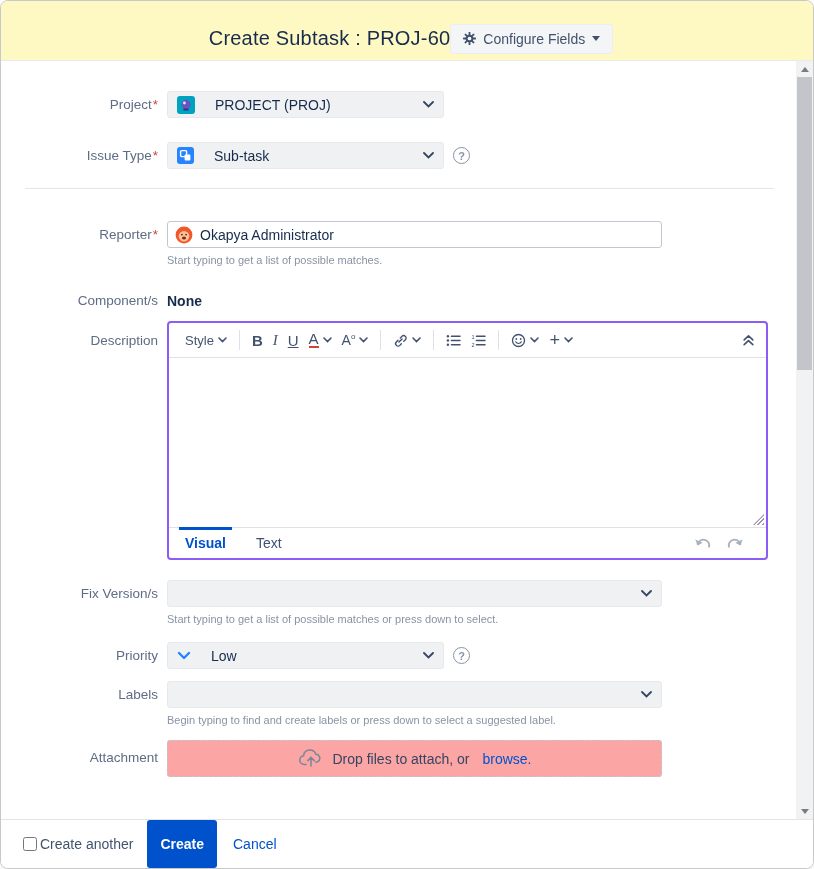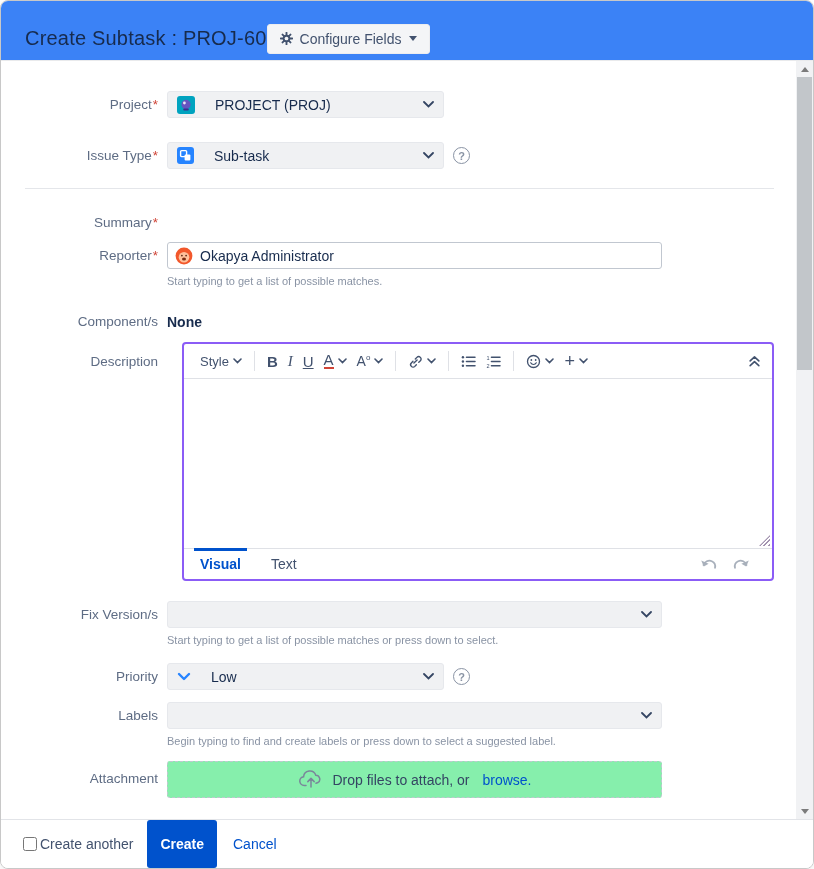--- a/index.html
+++ b/index.html
@@ -6,22 +6,22 @@
   html,body { background:#ffffff; font-family:"Liberation Sans", sans-serif; }
   .dialog {
     width:814px; height:869px; background:#fff;
     border:1px solid #c8c8c8; border-radius:8px; overflow:hidden;
     display:flex; flex-direction:column; position:relative;
     box-shadow:0 2px 6px rgba(0,0,0,.08);
   }
   
   .hdr {
     height:60px; flex:0 0 60px; display:flex; align-items:center;
-    justify-content:flex-start; padding:16px 16px 0 24px;
-    border-bottom:1px solid #e9eaec; background:#3b82f6;
+    justify-content:center; padding:16px 16px 0 24px;
+    border-bottom:1px solid #e9eaec; background:#fef9c3;
   }
   .hdr-title { font-size:20px; color:#172b4d; letter-spacing:.2px; }
   .cfg-btn {
     display:inline-flex; align-items:center; gap:7px;
     background:#f4f5f7; border:1px solid #ededef; border-radius:3px;
     height:30px; padding:0 12px; font-size:14px; color:#42526e; cursor:pointer;
   }
   .caret-down {
     width:0; height:0; border-left:4px solid transparent;
     border-right:4px solid transparent; border-top:5px solid #42526e;
@@ -89,21 +89,21 @@
     font-size:14px; color:#42526e; cursor:pointer; position:relative;
   }
   .tab.active { color:#0052cc; font-weight:bold; }
   .tab.active::before { content:""; position:absolute; top:-1px; left:-4px; right:-4px; height:3px; background:#0052cc; }
   .undo-redo { margin-left:auto; display:flex; align-items:center; gap:14px; padding-right:22px; }
   .ur-btn { cursor:pointer; display:flex; opacity:.85; }
   
   .dropzone {
     width:495px; height:37px; border:1.5px dashed #c1c7d0; border-radius:3px;
     display:flex; align-items:center; justify-content:center; gap:9px;
-    font-size:14px; color:#344563; background:#86efac;
+    font-size:14px; color:#344563; background:#fca5a5;
   }
   .browse-link { color:#0052cc; cursor:pointer; margin-left:4px; }
   
   .sbar { position:absolute; top:0; right:0; bottom:0; width:17px; background:#f1f2f4; }
   .sb-arrow { position:absolute; left:0; width:17px; height:16px; display:flex; align-items:center; justify-content:center; cursor:pointer; }
   .sb-up { top:0; }
   .sb-down { bottom:0; }
   .tri-up { width:0;height:0;border-left:4px solid transparent;border-right:4px solid transparent;border-bottom:5px solid #7b7b7b; }
   .tri-down { width:0;height:0;border-left:4px solid transparent;border-right:4px solid transparent;border-top:5px solid #7b7b7b; }
   .sb-thumb { position:absolute; left:1px; width:15px; top:16px; height:293px; background:#c2c6ca; cursor:grab; }
@@ -184,21 +184,20 @@
               <path d="M1 1 L5.5 5.5 L10 1" fill="none" stroke="#344563" stroke-width="1.8" stroke-linecap="round"></path>
             </svg>
         </span>
       </div>
       <span class="qmark">?</span>
     </div>
 
     <hr class="hr-sep">
 
     <div class="row" style="margin-bottom:12px;">
-      <div class="lbl"><span>Summary</span><span class="req">*</span></div>
     </div>
 
     <div class="row" style="margin-bottom:21px;">
       <div class="lbl"><span>Reporter</span><span class="req">*</span></div>
       <div>
         <div class="input-like">
           <span>
             <svg width="18" height="18" viewBox="0 0 18 18">
               <circle cx="9" cy="9" r="8.4" fill="#f2572b"></circle>
               <circle cx="9" cy="10.2" r="5.3" fill="#ffc09b"></circle>
@@ -211,21 +210,21 @@
         </div>
         <div class="help-txt">Start typing to get a list of possible matches.</div>
       </div>
     </div>
 
     <div class="row" style="margin-bottom:12px;">
       <div class="lbl" style="padding-top:6px;">Component/s</div>
       <div class="none-val">None</div>
     </div>
 
-    <div class="row" style="margin-bottom:20px;gap:15px;">
+    <div class="row" style="margin-bottom:20px;">
       <div class="lbl" style="padding-top:12px;">Description</div>
       <div class="editor">
         <div class="toolbar">
           <span class="tb-item tb-style">
             <span>Style</span>
             <svg width="9" height="6" viewBox="0 0 9 6">
                 <path d="M1 1 L4.5 4.5 L8 1" fill="none" stroke="#42526e" stroke-width="1.6" stroke-linecap="round"></path>
               </svg>
           </span>
           <span class="tb-div"></span>

